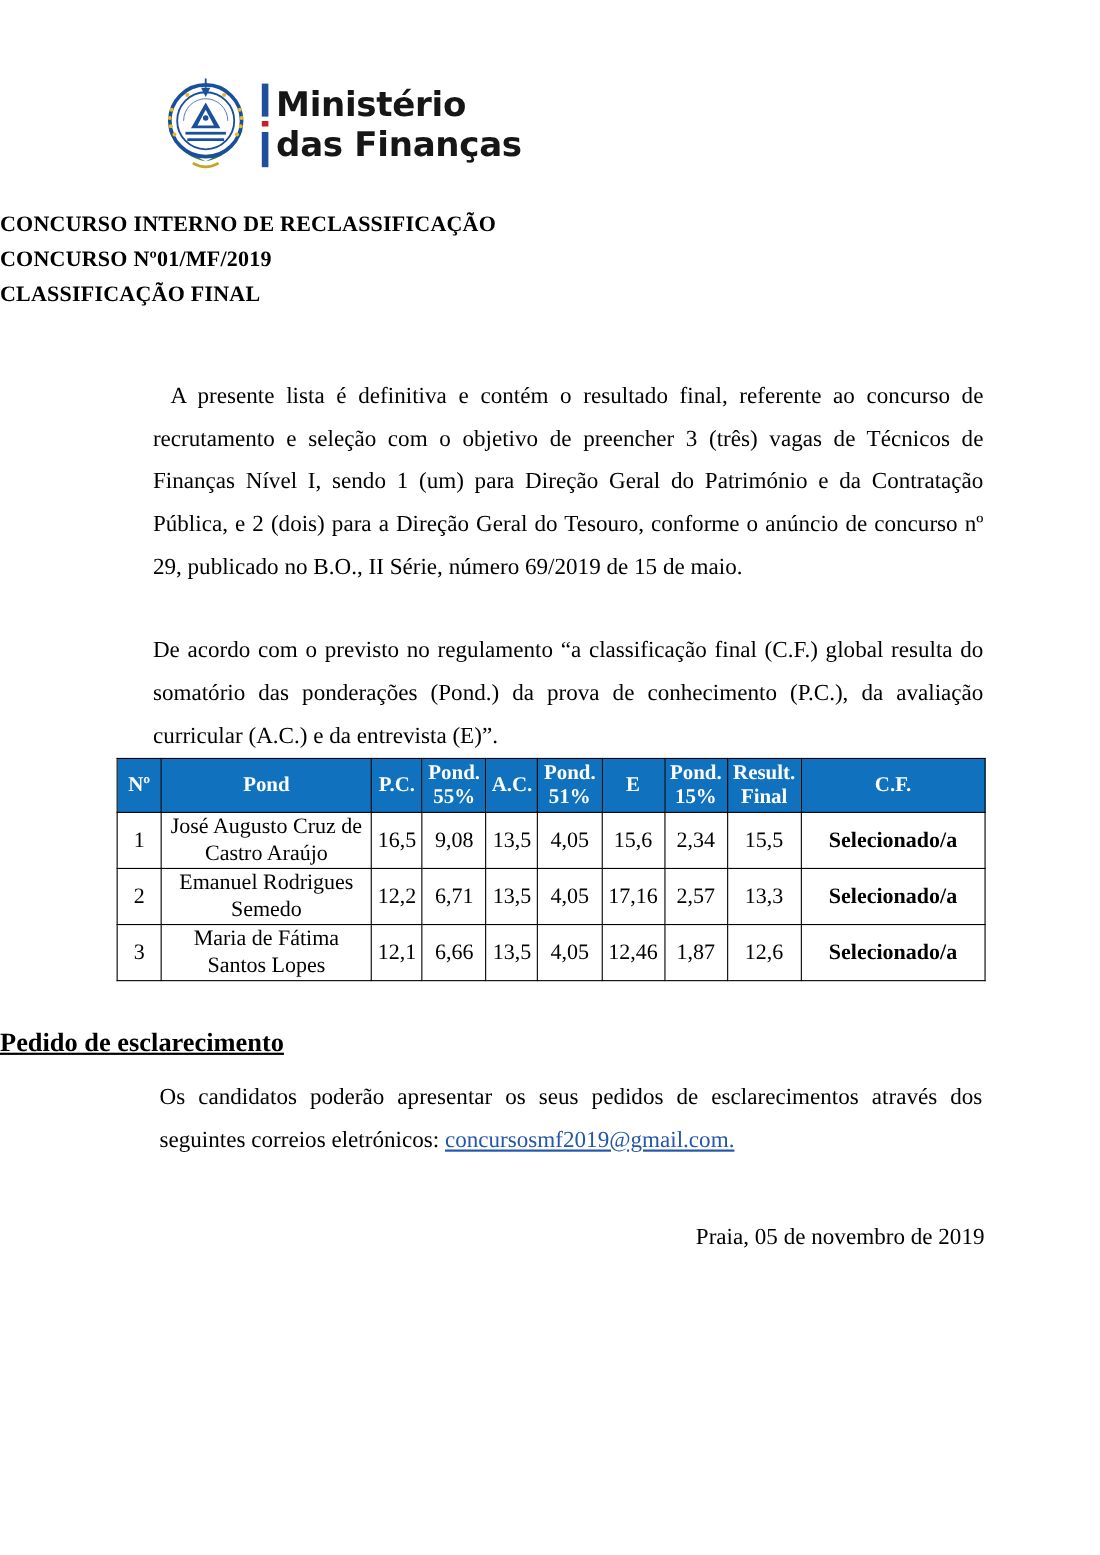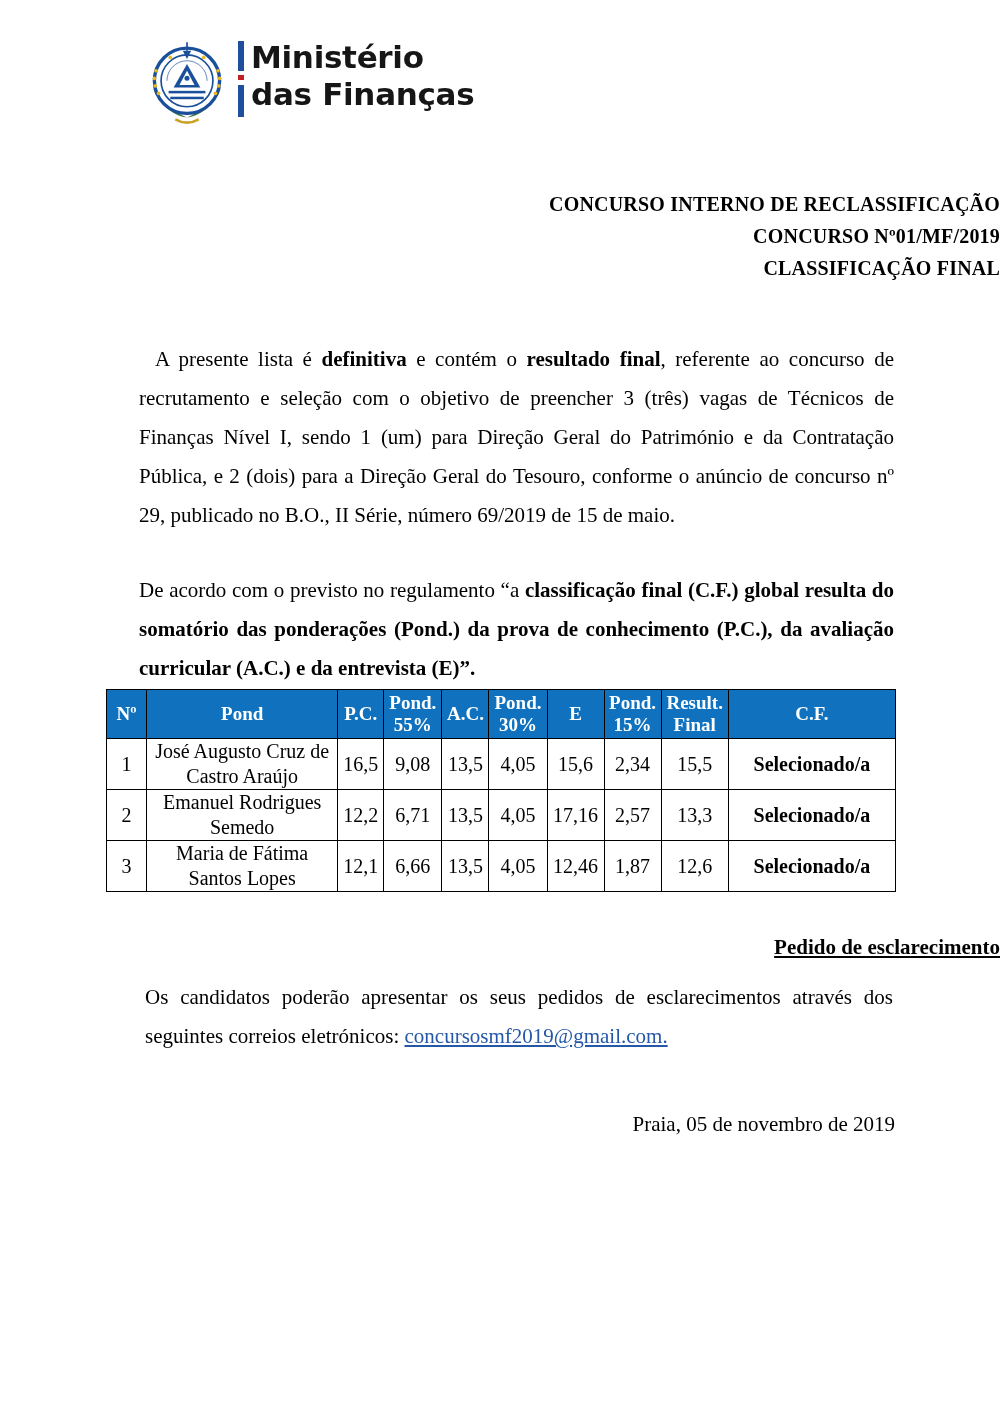--- a/index.html
+++ b/index.html
@@ -22,23 +22,23 @@
     height: 1414px;
     box-sizing: border-box;
     padding: 0;
     position: relative;
   }
 
   
   .logo-block {
     position: absolute;
     left: 145px;
-    top: 39px;
+    top: 68px;
     display: flex;
-    align-items: flex-start;
+    align-items: center;
     gap: 0px;
   }
   .emblem {
     width: 84px;
     height: 92px;
     flex: 0 0 auto;
   }
   .logo-sep {
     width: 22px;
     height: 80px;
@@ -70,21 +70,21 @@
     letter-spacing: -0.3px;
     white-space: nowrap;
   }
 
   
   .titles {
     position: absolute;
     left: 0;
     top: 188px;
     width: 1000px;
-    text-align: right;
+    text-align: left;
   }
   .titles .tline {
     font-family: "Liberation Serif", serif;
     font-weight: bold;
     font-size: 20px;
     line-height: 32px;
     letter-spacing: 0.2px;
   }
 
   
@@ -97,21 +97,21 @@
   p.para {
     margin: 0 0 0 0;
     font-size: 21px;
     line-height: 39px;
     text-align: justify;
     text-justify: inter-word;
     text-indent: 0;
   }
   p.para.first { text-indent: 16px; }
   p.para.second { margin-top: 36px; }
-  .b { font-weight: bold; }
+  .b { font-weight: normal; }
 
   
   .tbl-wrap {
     position: absolute;
     left: 106px;
     top: 689px;
     width: 686px;
   }
   table.cls {
     border-collapse: collapse;
@@ -164,23 +164,23 @@
   col.w-p15    { width: 57px; }
   col.w-res    { width: 67px; }
   col.w-cf     { width: 167px; }
 
   
   .sub-head {
     position: absolute;
     left: 0;
     top: 935px;
     width: 1000px;
-    text-align: right;
-    font-weight: bold;
-    font-size: 21px;
+    text-align: left;
+    font-weight: bold;
+    font-size: 24px;
   }
   .sub-head span { text-decoration: underline; }
 
   .foot-text {
     position: absolute;
     left: 145px;
     top: 978px;
     width: 748px;
   }
   .foot-text p {
@@ -290,21 +290,21 @@
           <th>Nº</th>
           <th>Pond</th>
           <th>P.C.</th>
           <th>
             <span>Pond.</span><br>
             <span>55%</span>
           </th>
           <th>A.C.</th>
           <th>
             <span>Pond.</span><br>
-            <span>30%</span>
+            <span>51%</span>
           </th>
           <th>E</th>
           <th>
             <span>Pond.</span><br>
             <span>15%</span>
           </th>
           <th>
             <span>Result.</span><br>
             <span>Final</span>
           </th>

